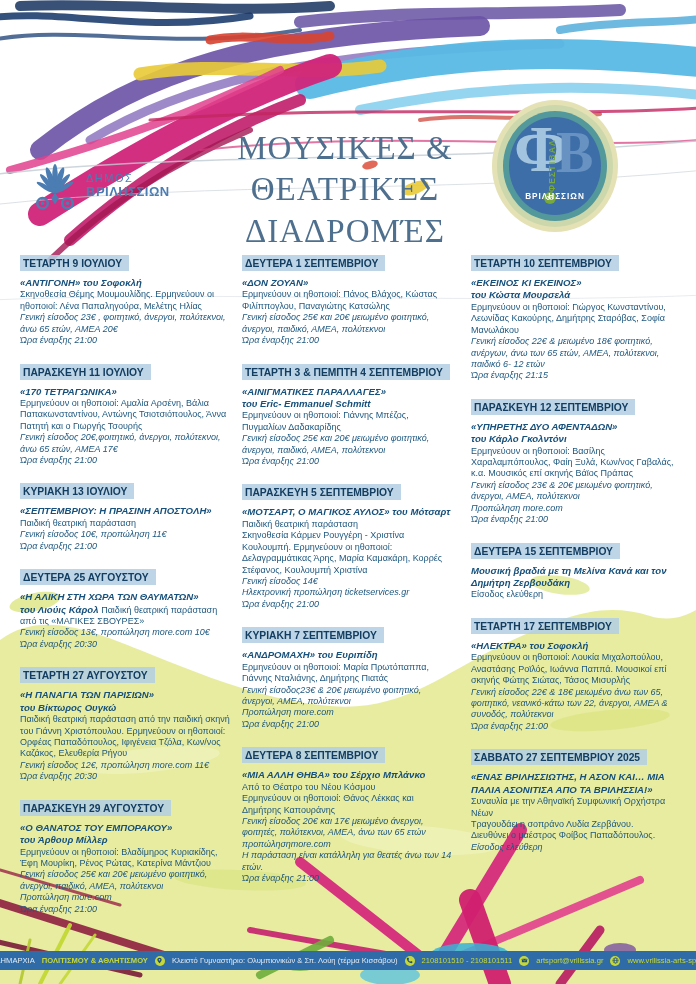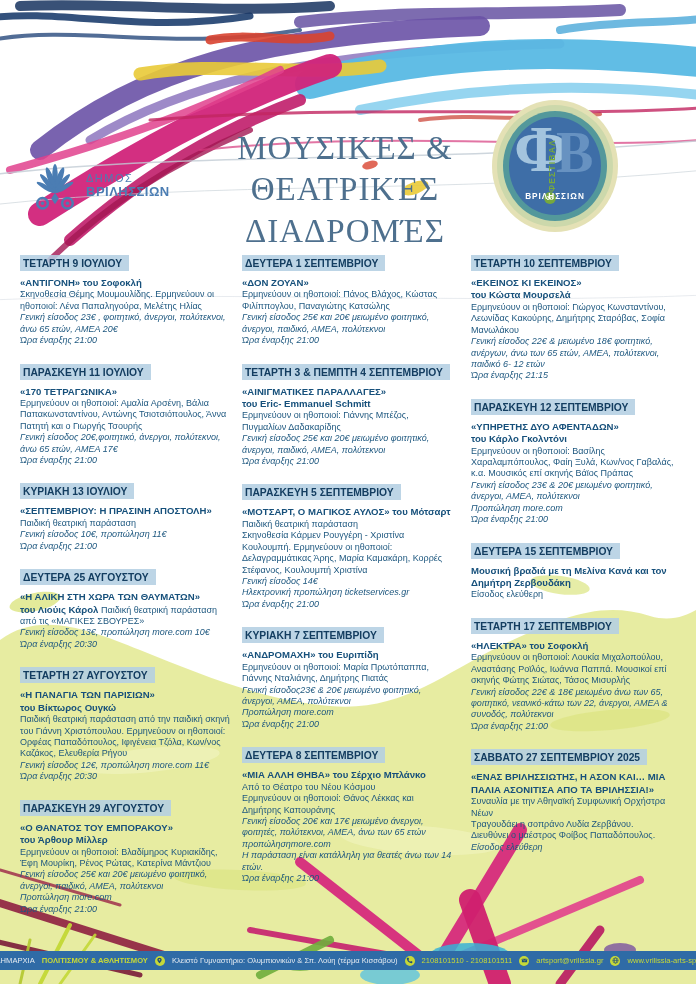--- a/index.html
+++ b/index.html
@@ -39,21 +39,21 @@
   .fest-city{position:absolute;left:0;top:92px;width:100%;text-align:center;
              font-size:8.2px;font-weight:bold;color:#fff;letter-spacing:1px;}
 
   
   .col{position:absolute;top:253px;width:212px;}
   #col1{left:20px;} #col2{left:234px;margin-left:8px;} #col3{left:471px;}
   .event{margin-bottom:15px;}
   .date-chip{display:inline-block;background:rgba(180,207,227,.88);color:#133d60;
              font-size:10.3px;font-weight:bold;padding:3px 7px 2px 3px;margin-bottom:6px;}
   p.line{margin:0;font-size:9px;line-height:1.27;color:#1d577f;}
-  .seg-t{font-weight:bold;font-size:9.6px;color:#16507b;}
+  .seg-t{font-weight:bold;font-size:9.6px;color:#16507b;font-style:italic;}
   .seg-i{font-style:italic;}
 
   
   .footerbar{position:absolute;left:0;top:951px;width:696px;height:19px;background:#2f6ba6;
              display:flex;align-items:center;justify-content:center;gap:7px;
              font-size:7.6px;color:#e4ebf1;white-space:nowrap;}
   .f-bold{color:#c6d838;font-weight:bold;}
   .f-lime{color:#c6d838;}
   .f-ic{width:10px;height:10px;border-radius:50%;background:#c6d838;display:inline-flex;
         align-items:center;justify-content:center;flex:0 0 auto;}

